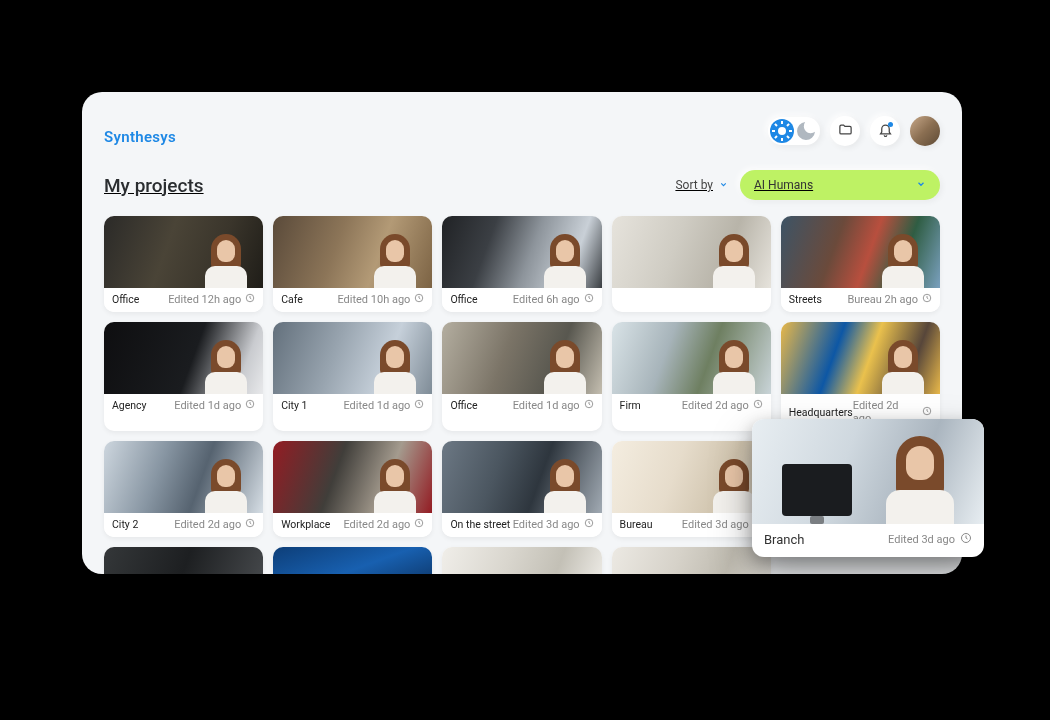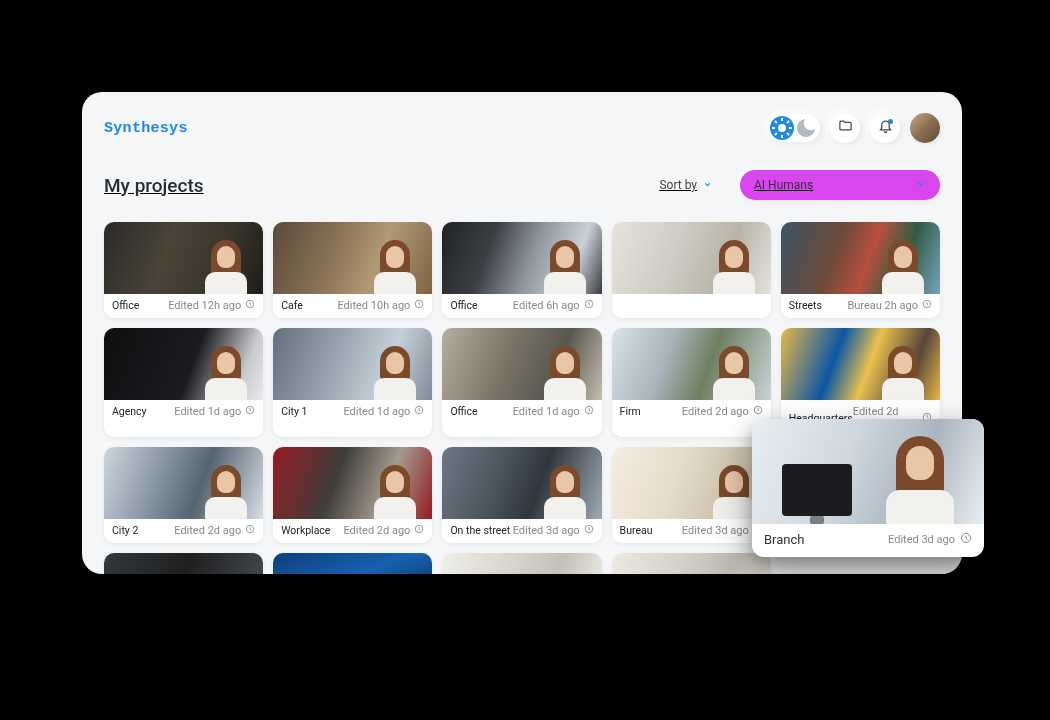--- a/index.html
+++ b/index.html
@@ -18,24 +18,23 @@
     width: 880px;
     height: 482px;
     background: #f4f6f8;
     border-radius: 20px;
     box-shadow: 0 30px 60px rgba(0,0,0,0.35), 0 6px 12px rgba(0,0,0,0.25);
     padding: 18px 22px 0 22px;
     overflow: hidden;
   }
   .header {
     display: flex;
-    align-items: center;
+    align-items: flex-end;
     justify-content: space-between;
     height: 36px;
-    font-family: Liberation Mono, monospace;
   }
   .brand {
     color: #1e88e5;
     font-weight: 600;
     font-size: 15px;
     letter-spacing: 0.3px;
   }
   .header-controls {
     display: flex;
     align-items: center;
@@ -104,46 +103,46 @@
   }
   .page-title {
     font-size: 19px;
     font-weight: 500;
     color: #2a2d30;
   }
   .toolbar-right {
     margin-left: auto;
     display: flex;
     align-items: center;
-    gap: 28px;
+    gap: 12px;
   }
   .sort-by {
     display: flex;
     align-items: center;
     gap: 6px;
     font-size: 12px;
     color: #444;
   }
   .sort-by svg { width: 9px; height: 9px; color: #1e88e5; }
   .filter-select {
-    background: #d946ef;
+    background: #bef264;
     border-radius: 16px;
     height: 30px;
     padding: 0 14px;
     display: flex;
     align-items: center;
     justify-content: space-between;
     width: 200px;
     font-size: 12px;
     color: #333;
     box-shadow: 2px 2px 6px rgba(0,0,0,0.05), -2px -2px 6px rgba(255,255,255,0.9);
   }
   .filter-select svg { width: 10px; height: 10px; color: #1e88e5; }
   .grid {
-    margin-top: 20px;
+    margin-top: 14px;
     display: grid;
     grid-template-columns: repeat(5, 1fr);
     gap: 10px;
   }
   .card {
     background: #fff;
     border-radius: 10px;
     overflow: hidden;
     box-shadow: 0 2px 5px rgba(0,0,0,0.06);
     display: flex;

